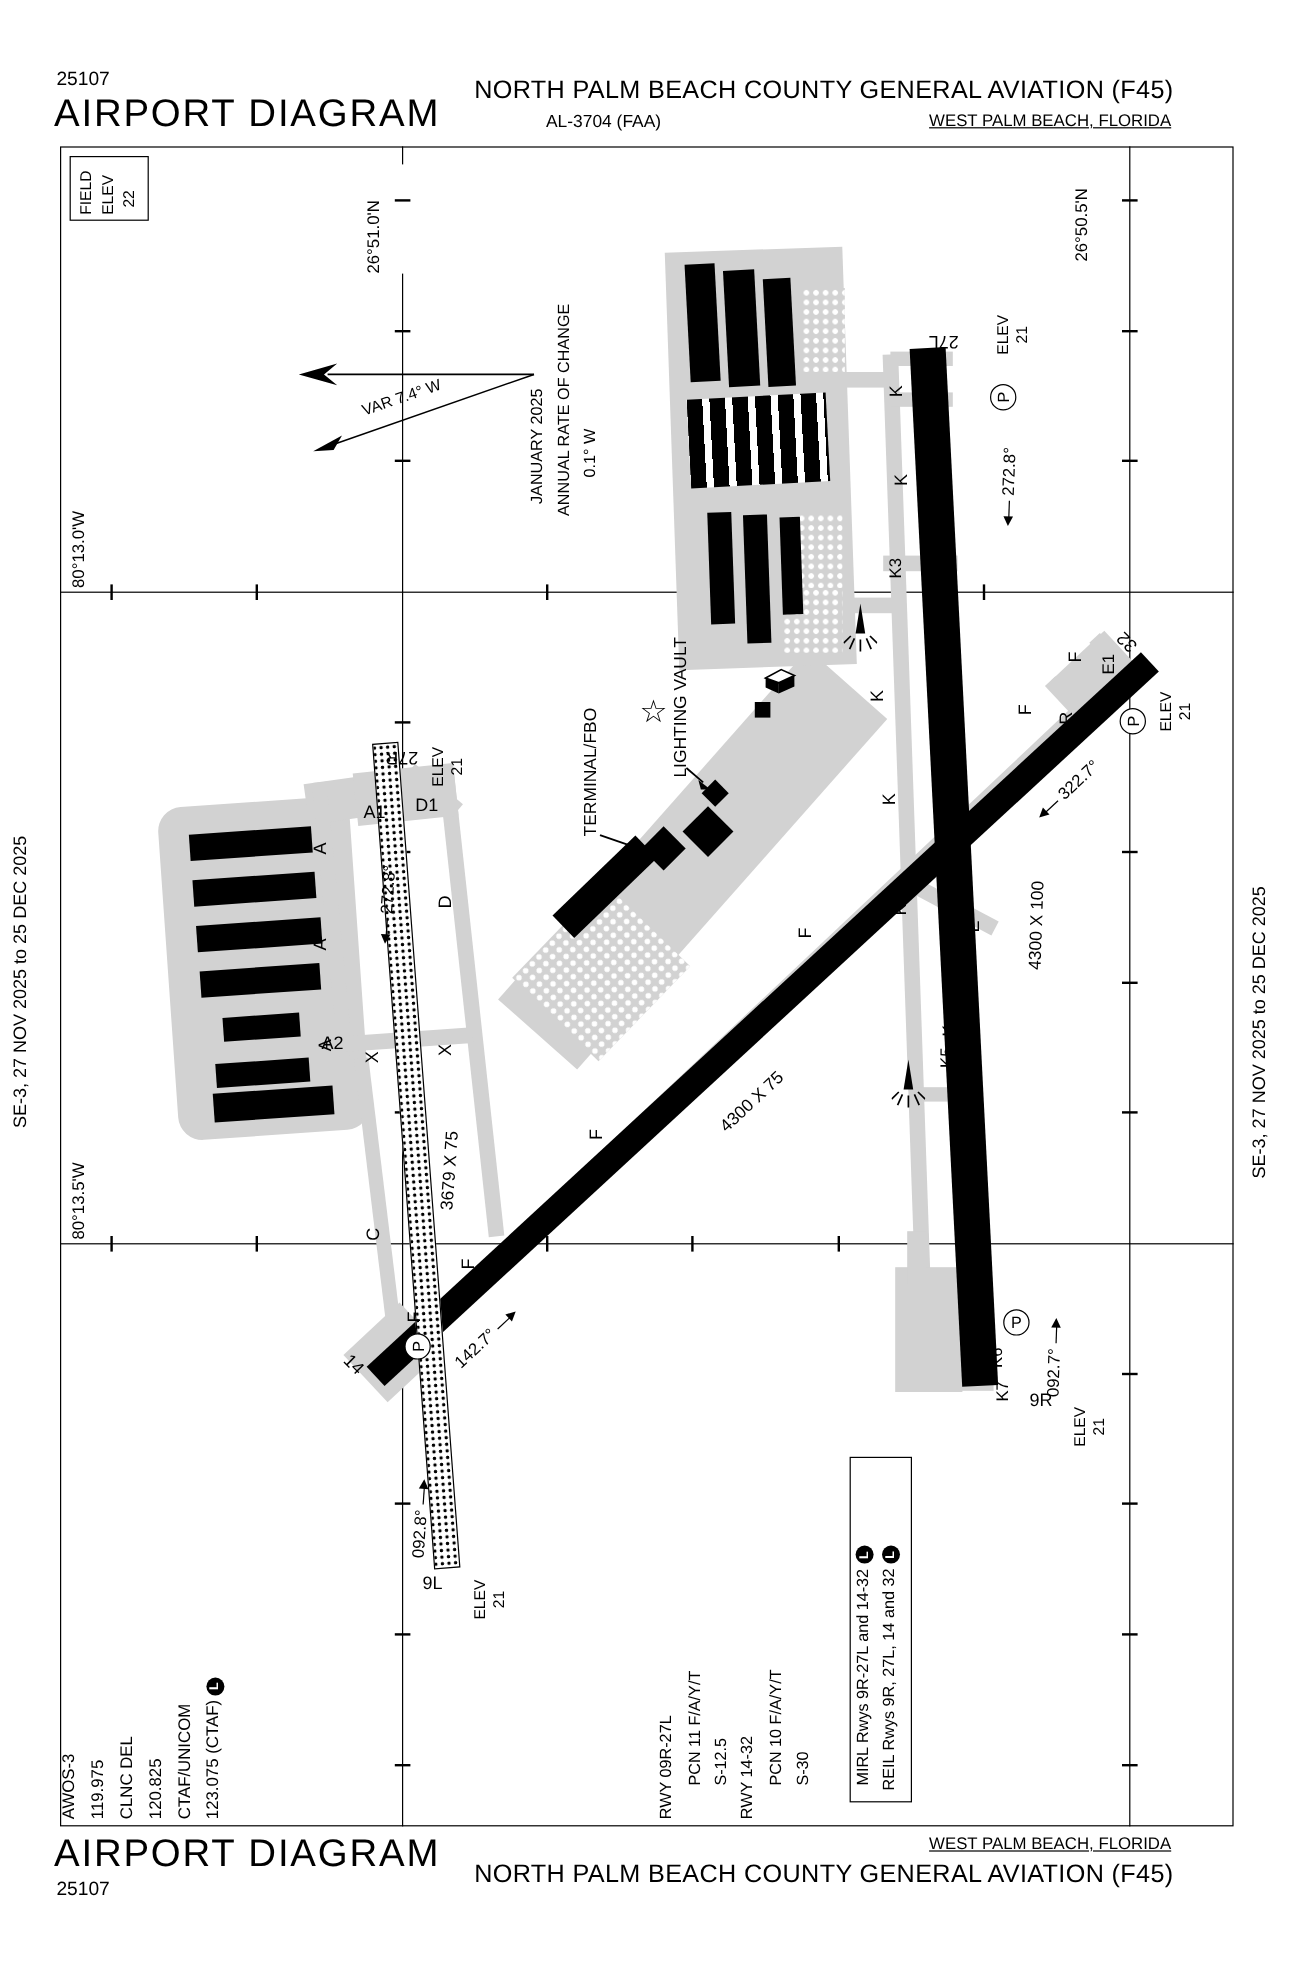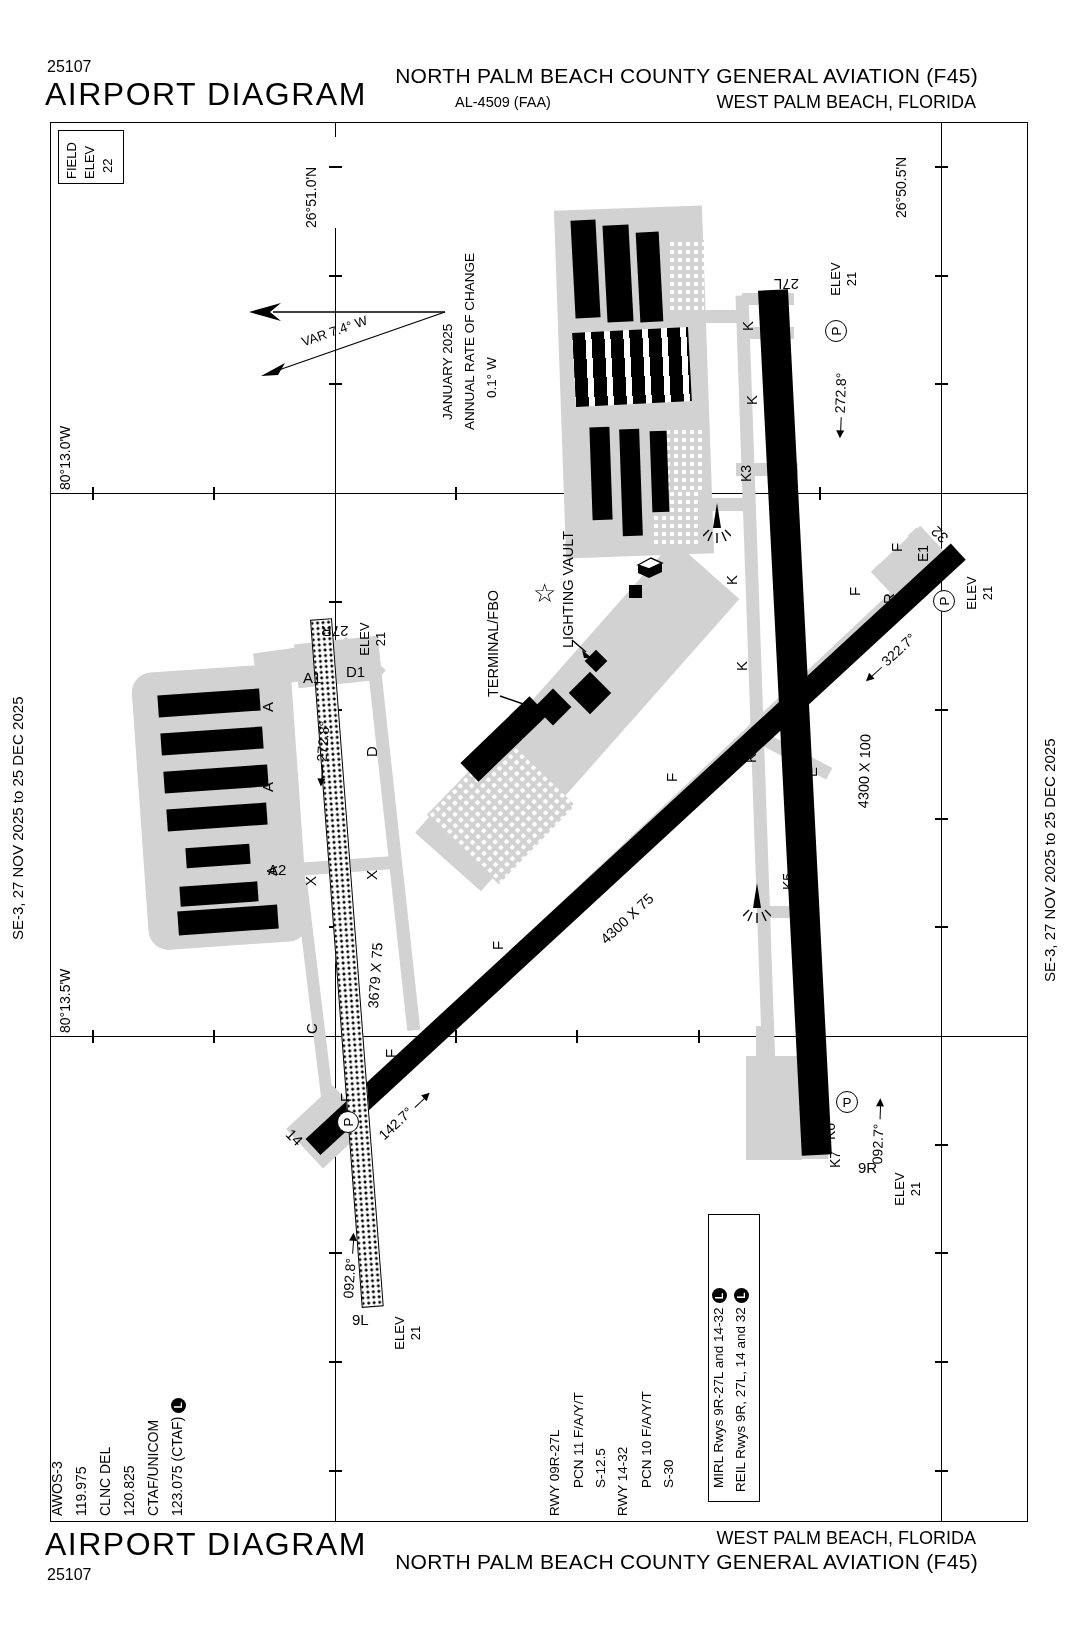--- a/index.html
+++ b/index.html
@@ -31,35 +31,35 @@
       font-size:10.5px;line-height:15px;text-align:center;font-weight:bold;margin-left:4px;}
   .arr{display:inline-block;vertical-align:middle;width:15px;height:1.6px;background:#000;
        position:relative;margin:0 4px;}
   .arr.r::after{content:"";position:absolute;right:-6px;top:-3.6px;width:0;height:0;
        border-left:8px solid #000;border-top:4.4px solid transparent;border-bottom:4.4px solid transparent;}
   .arr.l::before{content:"";position:absolute;left:-6px;top:-3.6px;width:0;height:0;
        border-right:8px solid #000;border-top:4.4px solid transparent;border-bottom:4.4px solid transparent;}
   .hdr1{font-size:16px;}
   .big{font-size:32px;letter-spacing:1.5px;}
   .aname{font-size:21px;letter-spacing:0.3px;}
-  .city{font-size:18px;}
+  .city{font-size:14px;text-decoration:underline;}
   .sub{font-size:14.5px;}
   .star{font-size:26px;line-height:1;}
   .fe{position:absolute;border:1.7px solid #000;}
   .box{position:absolute;border:1.7px solid #000;background:#fff;}
 </style>
 </head>
 <body>
 
 <div class="page">
 
   <div class="abs hdr1" style="left:47px;top:58px;">25107</div>
   <div class="abs big" style="left:45px;top:76px;">AIRPORT DIAGRAM</div>
   <div class="abs aname" style="right:98px;top:64px;">NORTH PALM BEACH COUNTY GENERAL AVIATION (F45)</div>
-  <div class="abs sub" style="left:455px;top:94px;">AL-4509 (FAA)</div>
+  <div class="abs sub" style="left:455px;top:94px;">AL-3704 (FAA)</div>
   <div class="abs city" style="right:100px;top:92px;">WEST PALM BEACH, FLORIDA</div>
 
   <div class="lab" style="left:10px;top:940px;font-size:15px;">SE-3,  27 NOV 2025  to  25 DEC 2025</div>
   <div class="lab" style="left:1042px;top:982px;font-size:15px;">SE-3,  27 NOV 2025  to  25 DEC 2025</div>
 
   <div class="abs" style="left:50px;top:122px;width:978px;height:1400px;border:1.3px solid #000;box-sizing:border-box;"></div>
   <div class="gline" style="left:335px;top:122px;width:1.3px;height:15px;"></div>
   <div class="gline" style="left:335px;top:228px;width:1.3px;height:1294px;"></div>
   <div class="gline" style="left:941px;top:122px;width:1.3px;height:1400px;"></div>
   <div class="gline" style="left:50px;top:493px;width:978px;height:1.3px;"></div>

